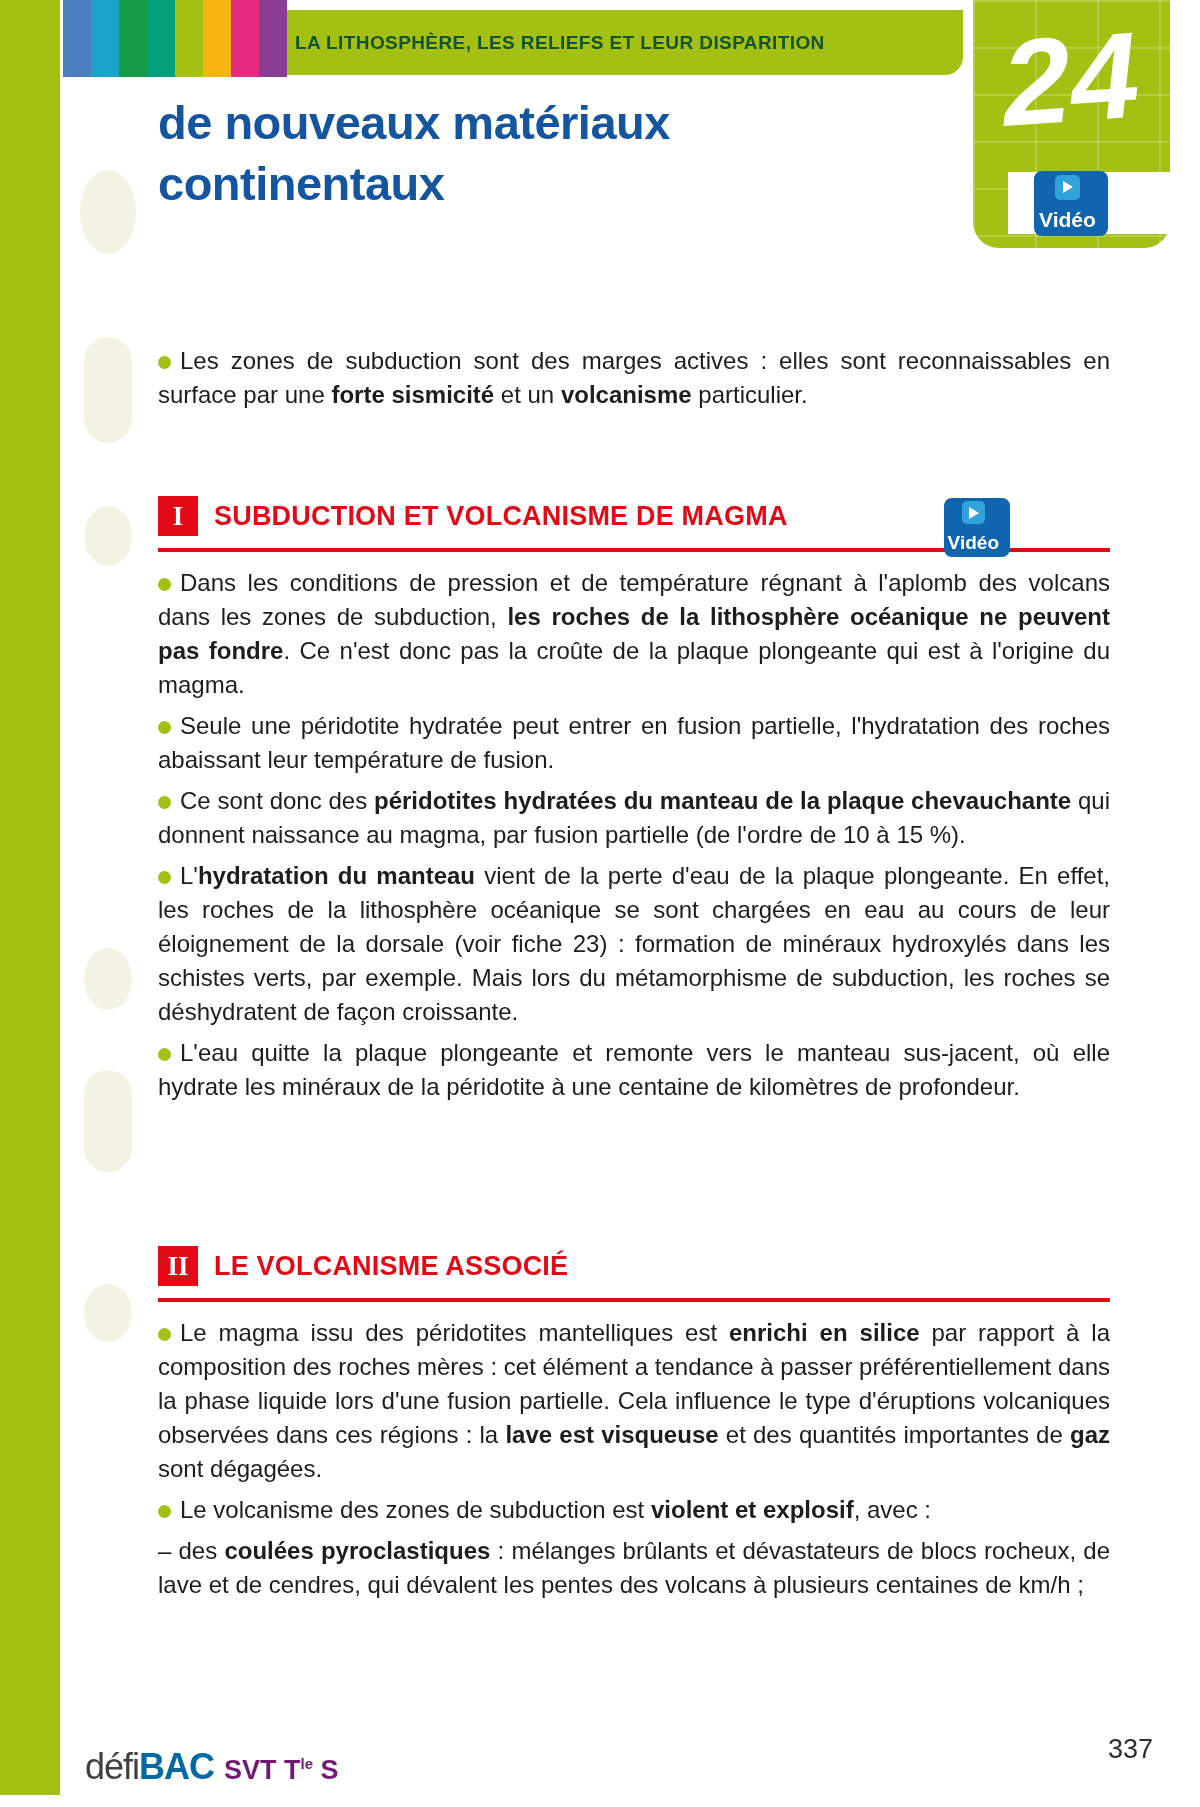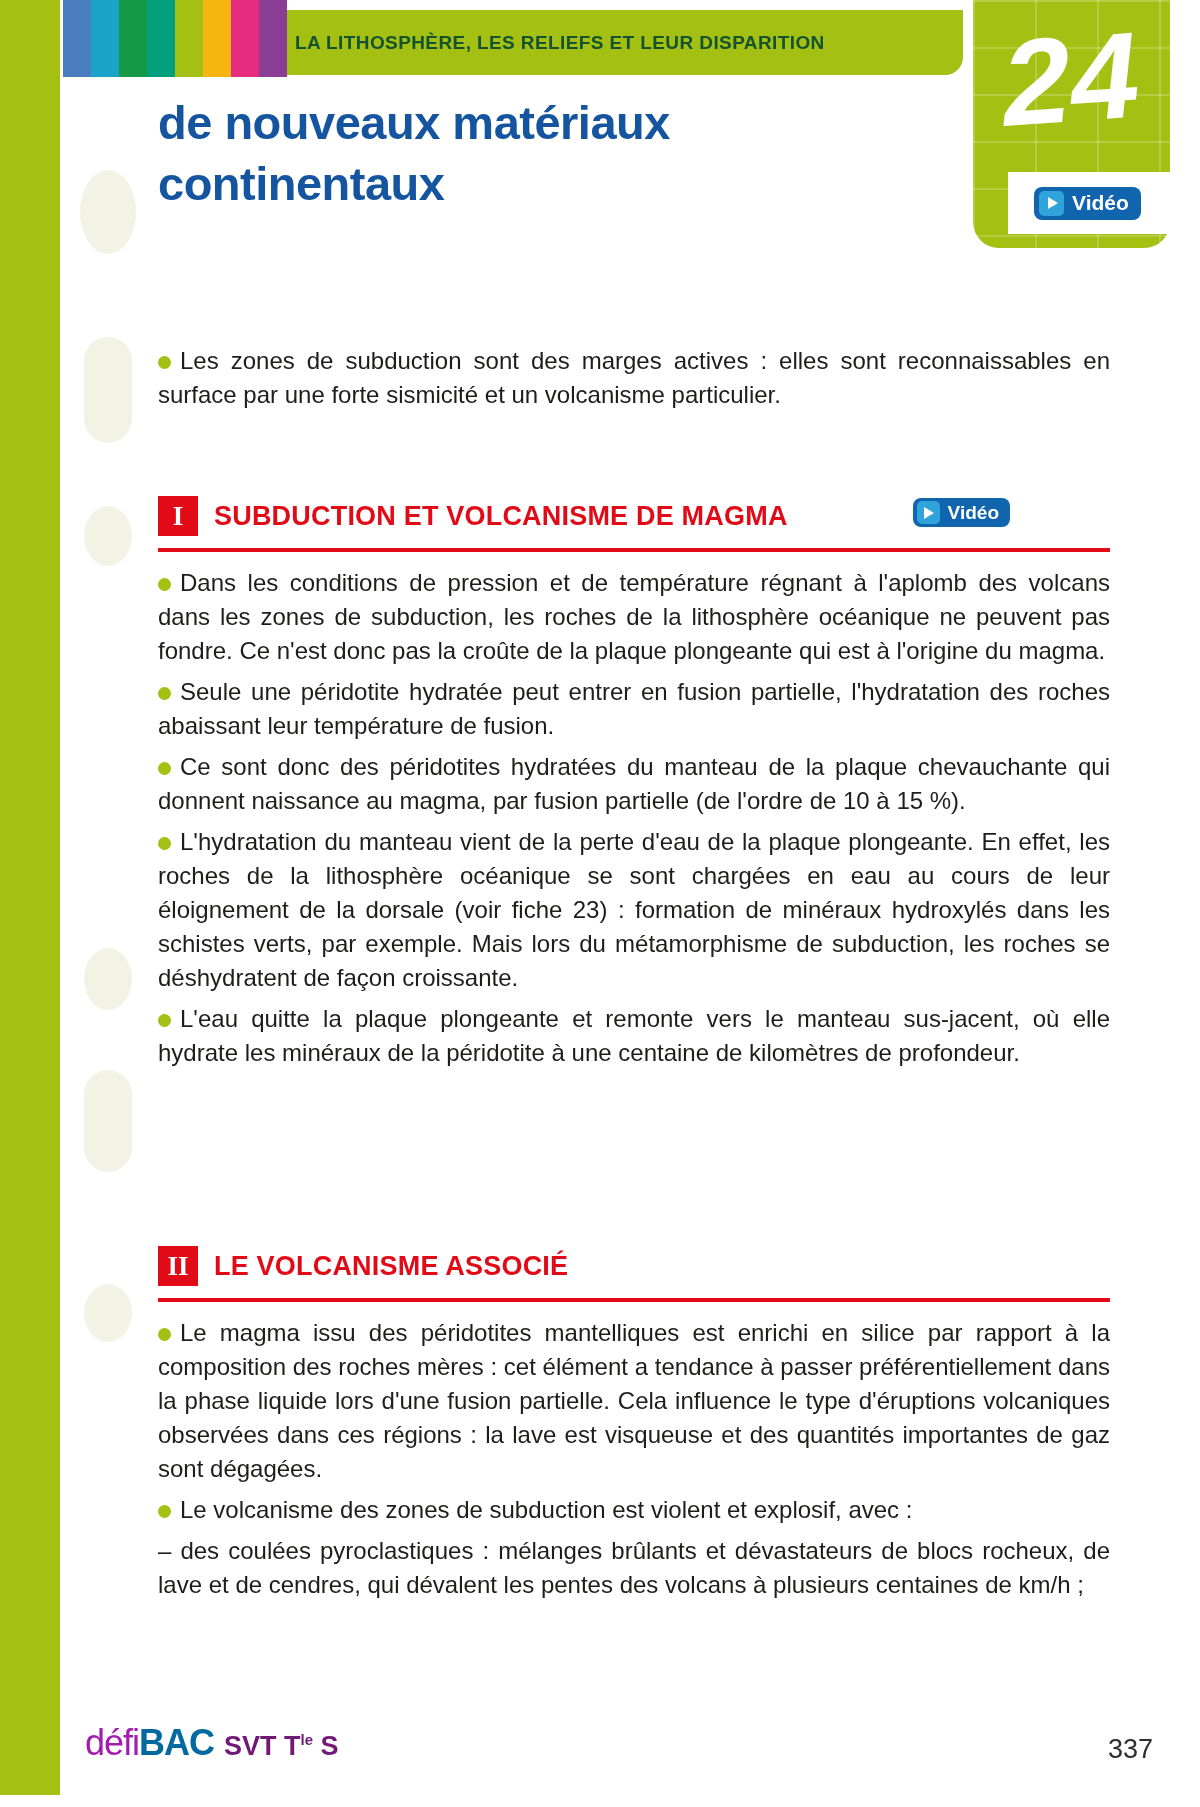--- a/index.html
+++ b/index.html
@@ -34,57 +34,57 @@
     background-image:
       repeating-linear-gradient(to right, rgba(255,255,255,.20) 0 2px, transparent 2px 62px),
       repeating-linear-gradient(to bottom, rgba(255,255,255,.20) 0 2px, transparent 2px 47px);
     border-radius:0 0 26px 26px;z-index:1;}
   .chapter-number{position:absolute;left:0;right:0;top:18px;text-align:center;
     color:#fff;font-size:122px;font-weight:bold;line-height:1;
     transform:rotate(-4deg) skewX(-10deg);}
   .video-strip{position:absolute;left:1008px;top:172px;width:172px;height:62px;background:#fff;z-index:2;
     display:flex;align-items:center;}
   .video-badge{display:inline-flex;align-items:center;gap:8px;background:var(--badge-blue,#1065ae);
-    border-radius:8px;color:#fff;font-weight:bold;cursor:pointer;}
+    border-radius:8px;color:#fff;font-weight:bold;cursor:pointer;flex-direction:column;}
   .video-badge.large{margin-left:26px;padding:4px 12px 4px 5px;font-size:21px;}
   .video-badge.small{position:absolute;right:100px;top:2px;padding:3px 11px 3px 4px;font-size:19px;}
   .play-chip{display:inline-flex;align-items:center;justify-content:center;
     background:var(--play-blue,#30a3da);border-radius:5px;}
   .video-badge.large .play-chip{width:25px;height:25px;}
   .video-badge.small .play-chip{width:23px;height:23px;}
   .play-tri{width:0;height:0;border-style:solid;border-width:6px 0 6px 10px;
     border-color:transparent transparent transparent #ffffff;margin-left:2px;}
 
   
   .title{position:absolute;left:158px;top:92px;z-index:1;margin:0;
     color:var(--blue,#15549e);font-size:47px;font-weight:bold;line-height:61px;letter-spacing:-.5px;}
   .title span{display:block;}
 
   
   .col{position:absolute;left:158px;width:952px;z-index:1;}
   .intro{top:344px;}
   .sec1{top:496px;}
   .sec2{top:1246px;}
   .para{margin:0 0 7px 0;font-size:24px;line-height:34px;text-align:justify;}
-  .para b{font-weight:normal;}
+  .para b{font-weight:bold;}
   .bullet{display:inline-block;width:13px;height:13px;border-radius:50%;
     background:var(--green,#a3c013);margin-right:9px;}
 
   
   .sec-head{position:relative;height:40px;display:flex;align-items:center;}
   .numeral{display:inline-flex;align-items:center;justify-content:center;
     width:40px;height:40px;background:var(--red,#e20a16);color:#fff;
     font-family:"Liberation Serif",serif;font-weight:bold;font-size:27px;margin-right:16px;flex:0 0 auto;}
   .sec-title{color:var(--red,#e20a16);font-weight:bold;font-size:27px;letter-spacing:.2px;white-space:nowrap;}
   .rule{height:4px;background:var(--red,#e20a16);margin-top:12px;}
   .paras{margin-top:14px;}
 
   
   .brand{position:absolute;left:85px;top:1722px;z-index:1;display:flex;align-items:baseline;}
-  .brand .light{font-size:36px;color:#a21caf;letter-spacing:-1px;}
+  .brand .light{font-size:36px;color:#404040;letter-spacing:-1px;margin-top:24px;}
   .brand .bold{font-size:36px;font-weight:bold;color:#0369a1;letter-spacing:-1px;}
   .brand .subject{font-size:27px;font-weight:bold;color:#701a75;margin-left:10px;}
   .brand .subject sup{font-size:15px;}
   .page-num{position:absolute;left:1108px;top:1734px;font-size:27px;color:#2e2e2d;z-index:1;}
 </style>
 </head>
 <body>
 
 <div class="page">
 

